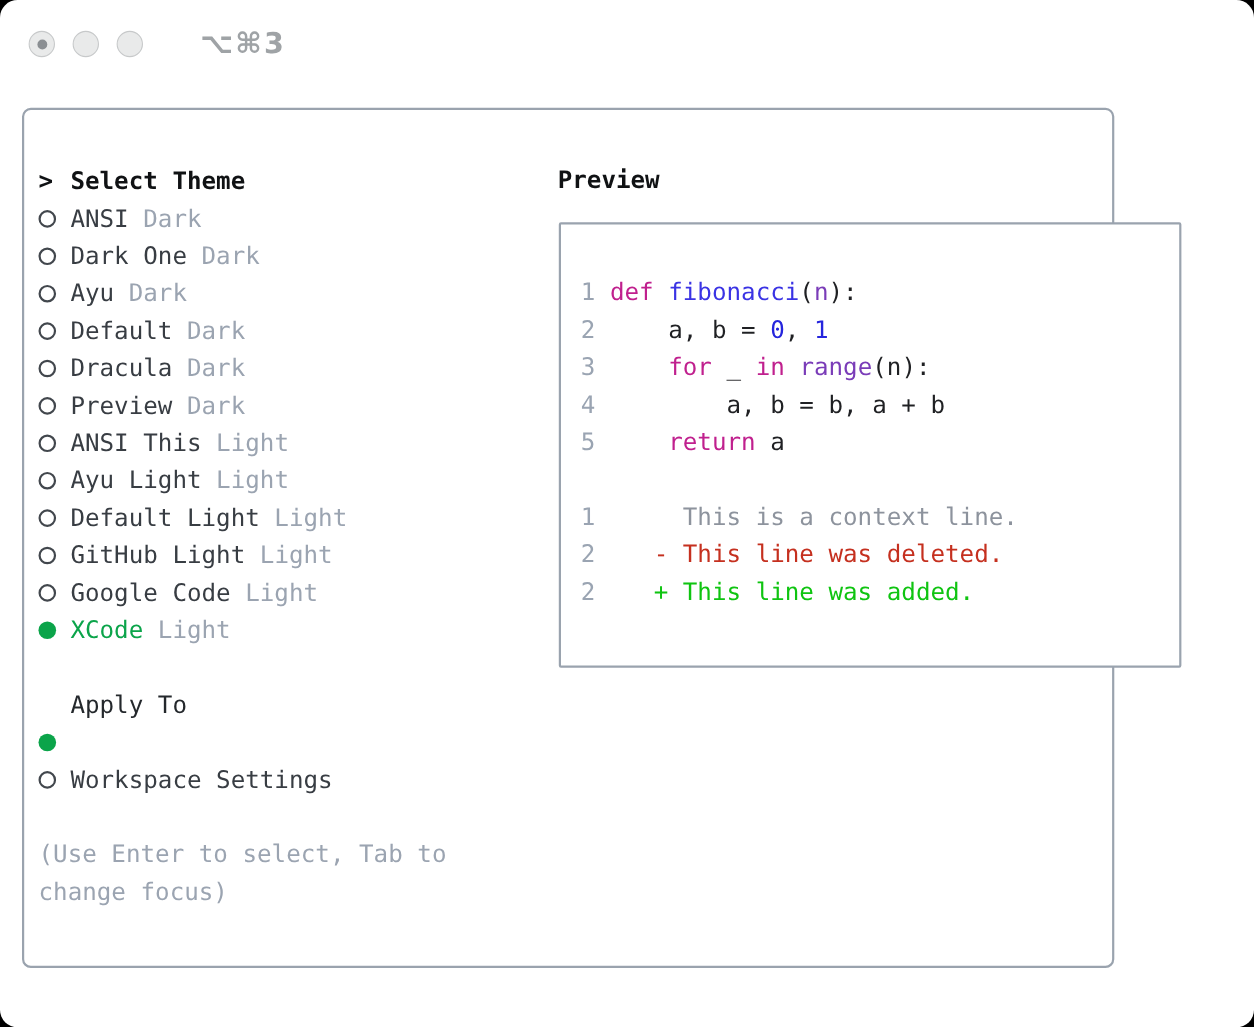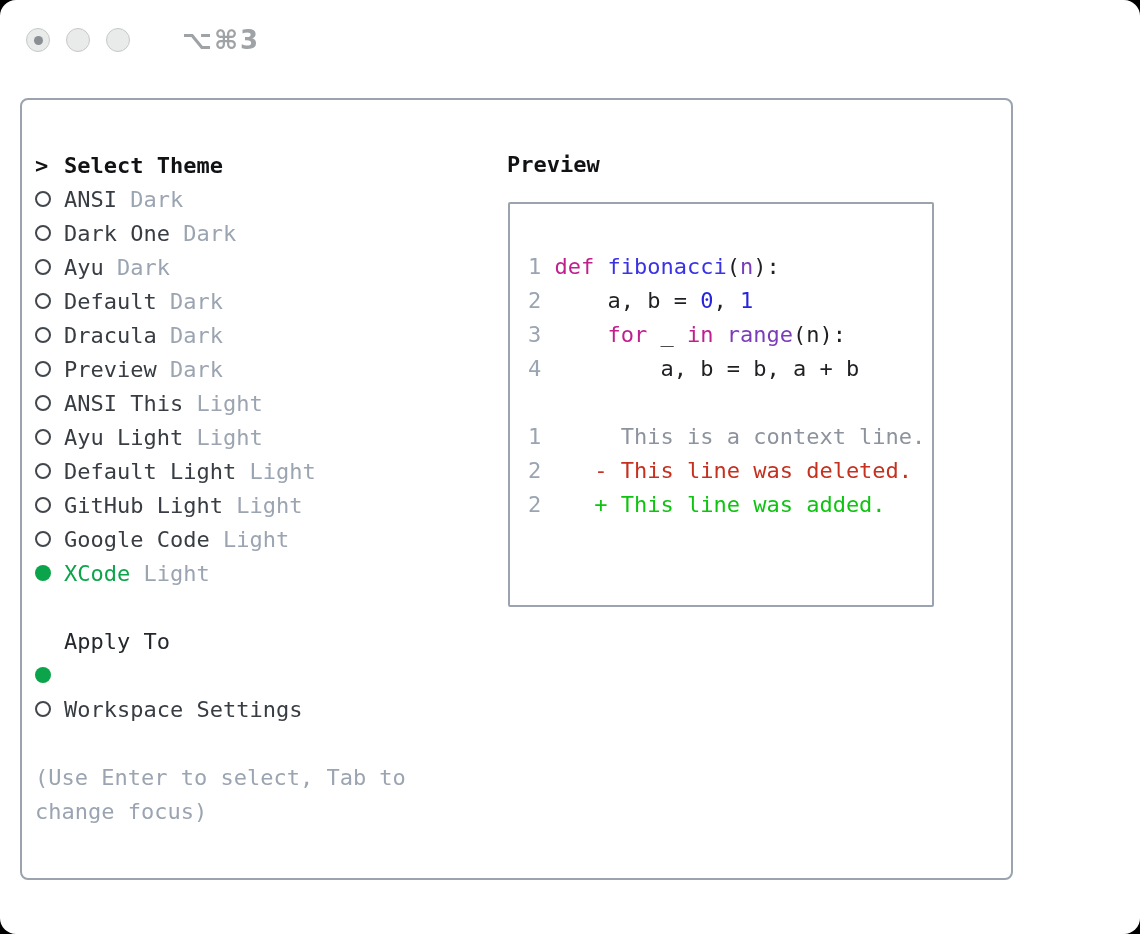--- a/index.html
+++ b/index.html
@@ -24,21 +24,21 @@
   .radio.sel{width:16px;height:16px;border:none;background:var(--c-selected_green);}
   .t-name{color:var(--c-item_text);}
   .t-name.sel{color:var(--c-selected_green);}
   .t-variant{color:var(--c-muted_text);margin-left:1ch;}
   .apply-hdr{color:#24282c;}
   .hint{color:var(--c-muted_text);}
   .spacer{height:34px;}
   
   .preview-header{position:absolute;left:485px;top:48px;height:34px;line-height:34px;
                   font-size:22px;font-weight:bold;color:#101214;}
-  .preview-box{position:absolute;left:486px;top:102px;width:426px;height:405px;box-sizing:border-box;
+  .preview-box{position:absolute;left:486px;top:102px;width:566px;height:405px;box-sizing:border-box;
                border:2px solid var(--c-panel_border);border-radius:2px;background:#fff;}
   .code{padding:46px 0 0 18px;font-size:22px;}
   .code-line{height:34px;line-height:34px;white-space:pre;}
   .lineno{display:inline-block;width:2ch;color:var(--c-line_number);}
   .tok-keyword{color:var(--c-keyword);}
   .tok-function{color:var(--c-function);}
   .tok-number{color:var(--c-number);}
   .tok-param{color:var(--c-param);}
   .tok-plain{color:var(--c-code_text);}
   .tok-context{color:var(--c-diff_context);}
@@ -101,20 +101,21 @@
     </div>
 
     <div class="preview-header">Preview</div>
 
     <div class="preview-box">
       <div class="code" id="code-lines">
           <div class="code-line"><span class="lineno">1</span><span class="tok-keyword">def</span><span class="tok-plain"> </span><span class="tok-function">fibonacci</span><span class="tok-plain">(</span><span class="tok-param">n</span><span class="tok-plain">):</span></div>
           <div class="code-line"><span class="lineno">2</span><span class="tok-plain">    a, b = </span><span class="tok-number">0</span><span class="tok-plain">, </span><span class="tok-number">1</span></div>
           <div class="code-line"><span class="lineno">3</span><span class="tok-plain">    </span><span class="tok-keyword">for</span><span class="tok-plain"> _ </span><span class="tok-keyword">in</span><span class="tok-plain"> </span><span class="tok-param">range</span><span class="tok-plain">(n):</span></div>
           <div class="code-line"><span class="lineno">4</span><span class="tok-plain">        a, b = b, a + b</span></div>
+          <div class="code-line"><span class="lineno">5</span><span class="tok-plain">    </span><span class="tok-keyword">return</span><span class="tok-plain"> a</span></div>
           <div class="code-line"><span class="lineno"></span></div>
           <div class="code-line"><span class="lineno">1</span><span class="tok-context">     This is a context line.</span></div>
           <div class="code-line"><span class="lineno">2</span><span class="tok-deleted">   - This line was deleted.</span></div>
           <div class="code-line"><span class="lineno">2</span><span class="tok-added">   + This line was added.</span></div>
         </div>
     </div>
 
   </div>
 </div>
 

